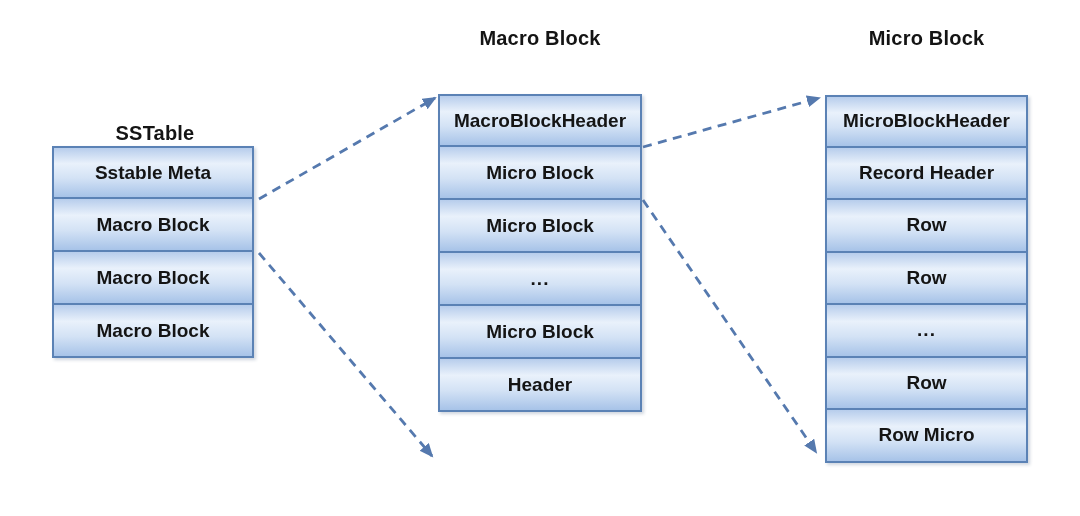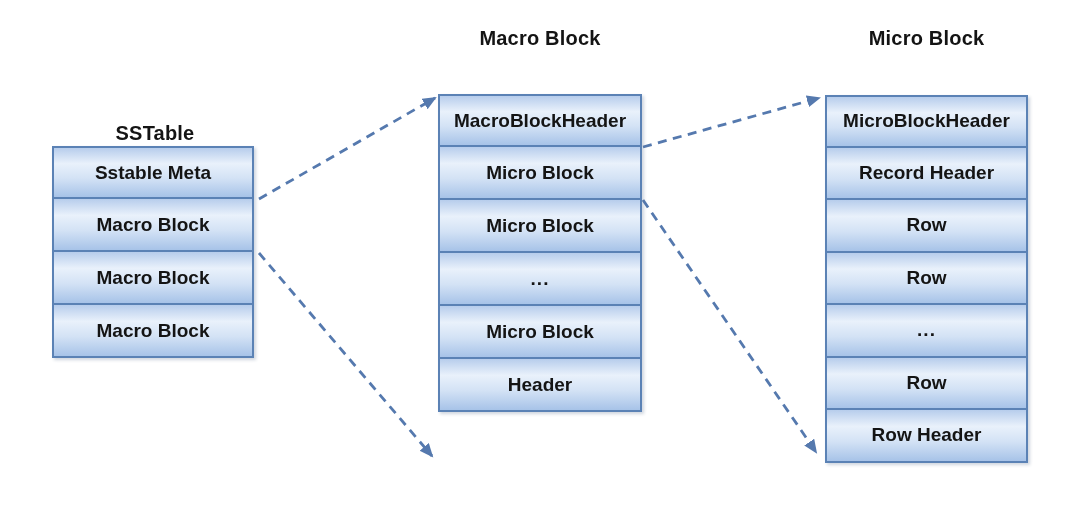--- a/index.html
+++ b/index.html
@@ -114,16 +114,16 @@
     <div class="box">Header</div>
   </div>
 
   <div class="stack stack-right">
     <div class="box">MicroBlockHeader</div>
     <div class="box">Record Header</div>
     <div class="box">Row</div>
     <div class="box">Row</div>
     <div class="box ellipsis-box">...</div>
     <div class="box">Row</div>
-    <div class="box">Row Header</div>
+    <div class="box">Row Micro</div>
   </div>
 
 </div>
 
 </body></html>

